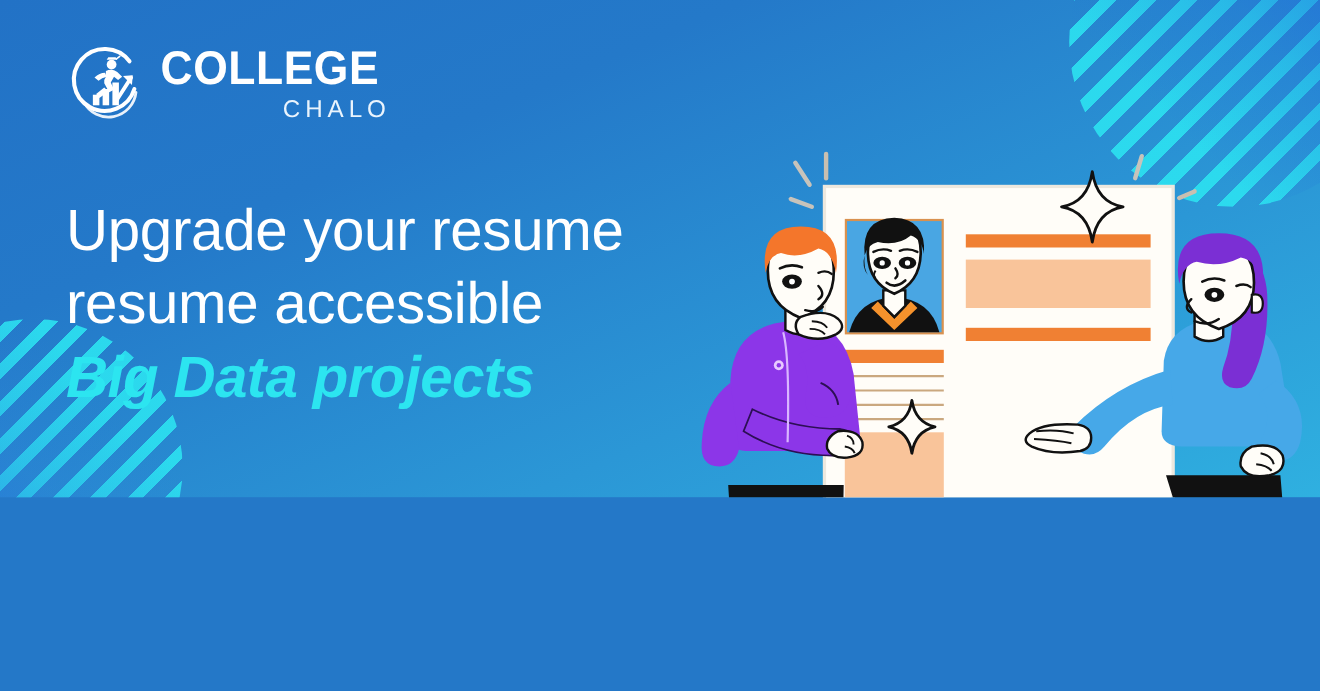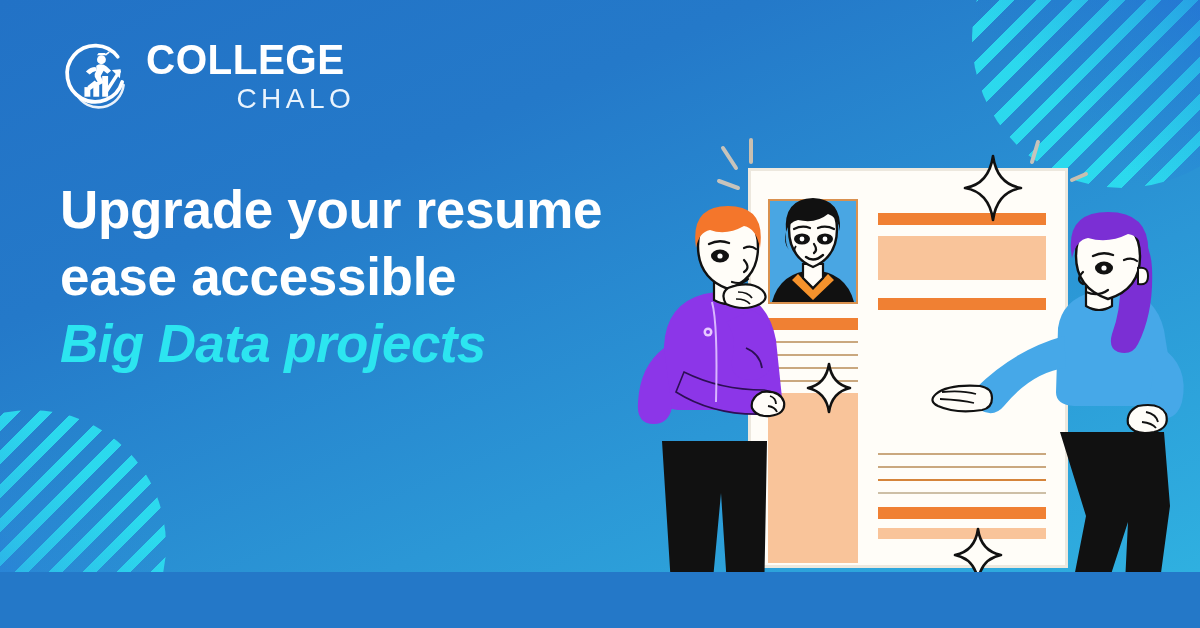--- a/index.html
+++ b/index.html
@@ -7,21 +7,21 @@
   html,body { width:1200px; height:628px; }
   body {
     font-family:"Liberation Sans", sans-serif;
     overflow:hidden;
     background:#2478c8;
   }
 
   .banner {
     position:relative;
     width:1200px;
-    height:572px;
+    height:452px;
     overflow:hidden;
     background:linear-gradient(157deg,#2272c6 0%,#2479c9 30%,#2b97d6 68%,#2fb0e0 100%);
   }
 
   
   .deco-circle {
     position:absolute;
     border-radius:50%;
     overflow:hidden;
   }
@@ -72,39 +72,39 @@
     color:#ffffff;
     font-size:43px;
     font-weight:700;
     letter-spacing:.5px;
     font-family:"Liberation Sans Narrow","Liberation Sans",sans-serif;
     transform:scaleX(.94);
     transform-origin:left center;
   }
   .logo-secondary {
     color:#eaf4fd;
-    font-size:28px;
+    font-size:22px;
     font-weight:400;
     letter-spacing:4.5px;
     text-align:right;
     margin-top:4px;
     padding-right:2px;
   }
 
   
   .headline {
     position:absolute;
     left:60px; top:176px;
     width:620px;
   }
   .headline .line {
     color:#ffffff;
     font-size:53px;
     line-height:67px;
-    font-weight:700;
+    font-weight:400;
     letter-spacing:-.3px;
     white-space:nowrap;
   }
   .headline .line.accent {
     color:#2ce5f0;
     font-weight:700;
     letter-spacing:-.6px;
     font-style:italic;
   }
 
@@ -153,21 +153,21 @@
       </svg>
     </span>
     <span class="logo-words">
       <span class="logo-primary">COLLEGE</span>
       <span class="logo-secondary">CHALO</span>
     </span>
   </div>
 
   <div class="headline">
     <div class="line">Upgrade your resume</div>
-    <div class="line">ease accessible</div>
+    <div class="line">resume accessible</div>
     <div class="line accent">Big Data projects</div>
   </div>
 
   <div class="illustration">
     <svg viewBox="0 0 580 532" aria-hidden="true">
 
       <g stroke-linecap="round">
         <line x1="103" y1="52" x2="116" y2="72" stroke="#c7c3bb" stroke-width="4"></line>
         <line x1="131" y1="44" x2="131" y2="66" stroke="#c9bfb0" stroke-width="4"></line>
         <line x1="99" y1="85" x2="118" y2="92" stroke="#c7c3bb" stroke-width="4"></line>

